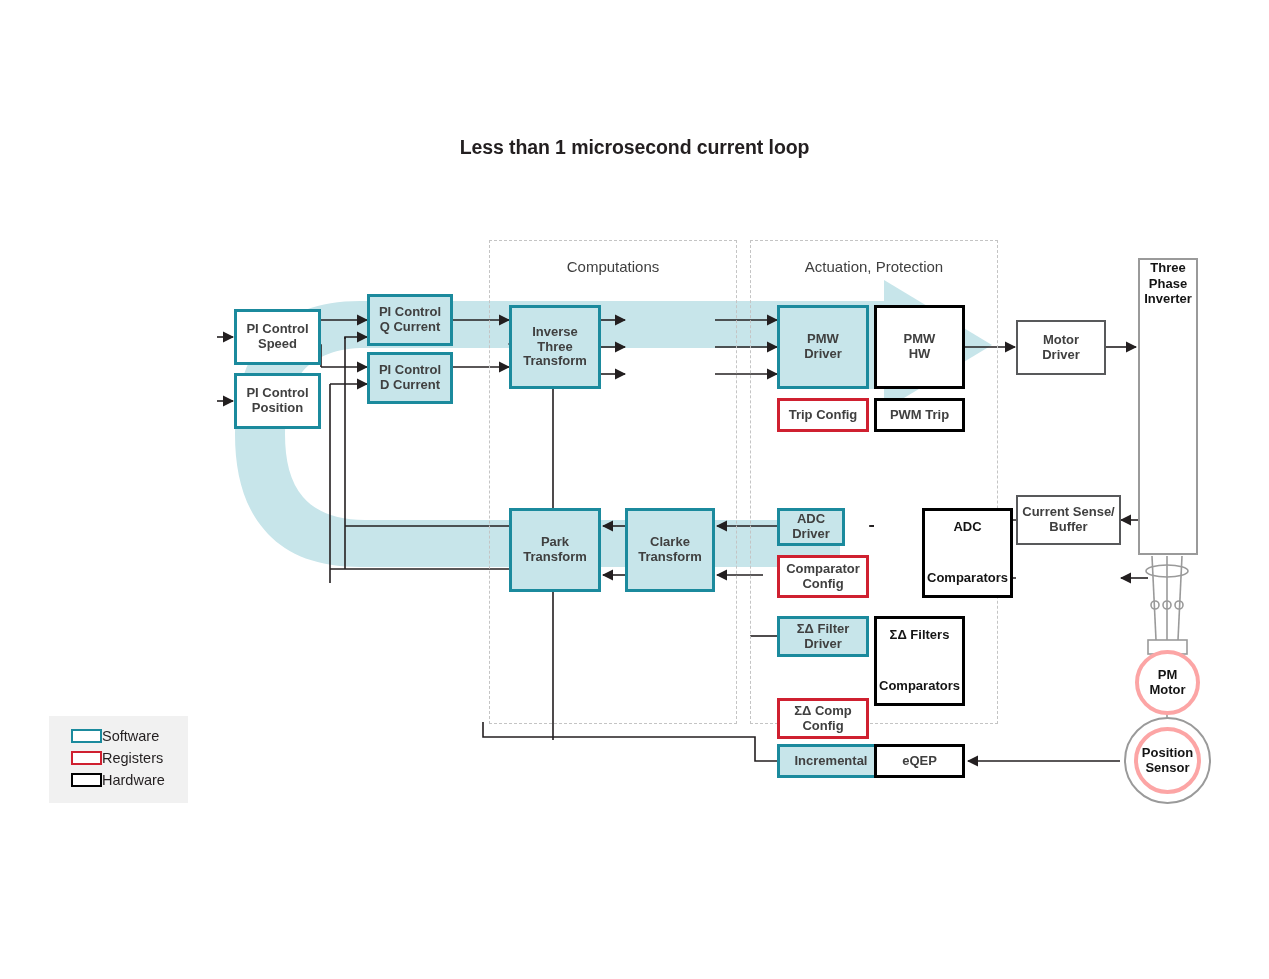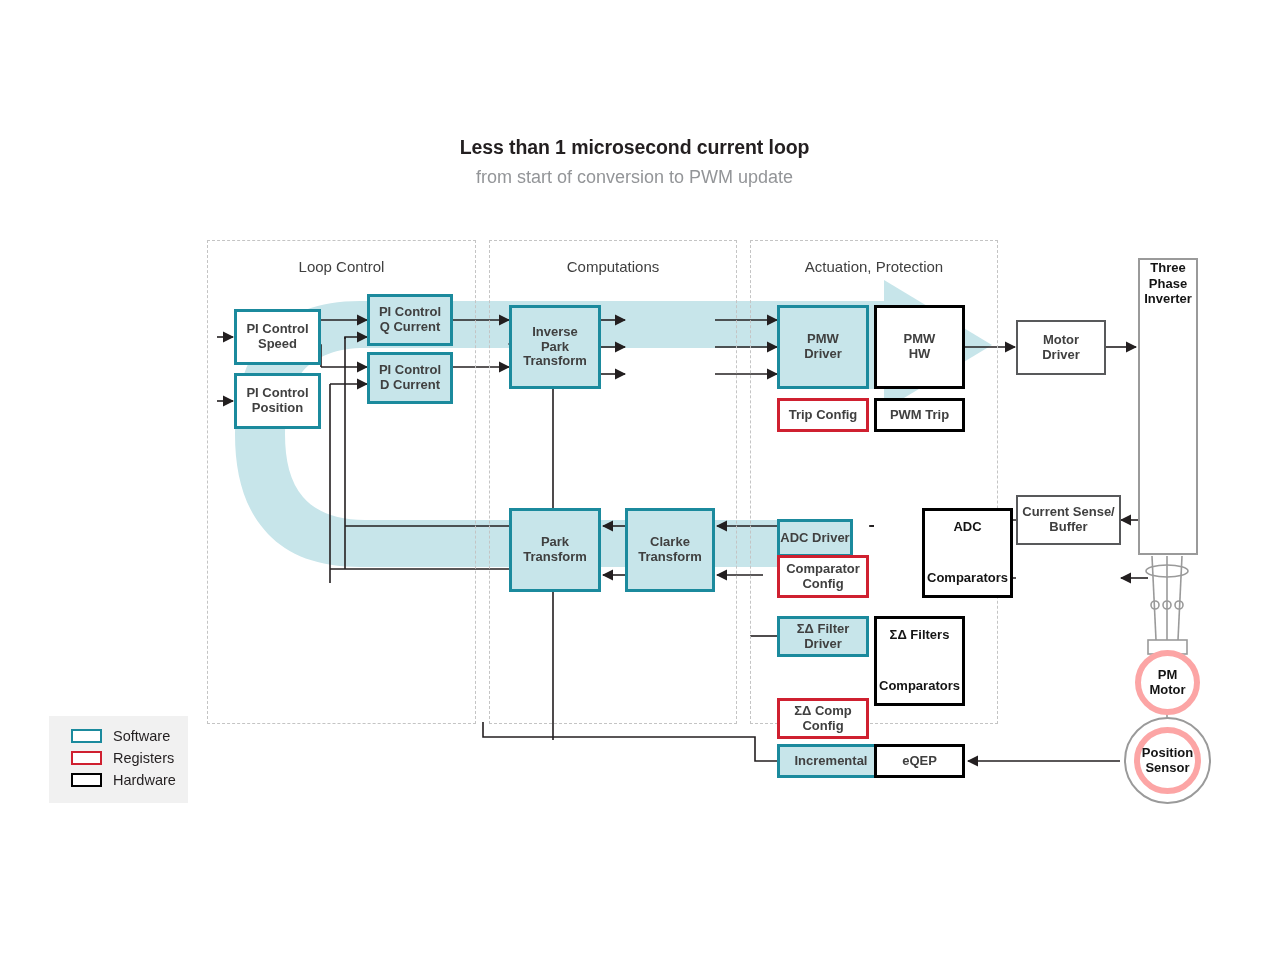--- a/index.html
+++ b/index.html
@@ -48,35 +48,35 @@
   }
   .hw-split > span{display:block;width:100%;}
 
   .inverter{
     position:absolute;box-sizing:border-box;border:2px solid #9a9a9a;background:#ffffff;
     display:flex;align-items:flex-start;justify-content:center;text-align:center;
     font-size:13px;font-weight:bold;color:#141414;line-height:1.2;
   }
   .circle-node{
     position:absolute;box-sizing:border-box;border-radius:50%;
-    border:6px solid #fca5a5;background:#ffffff;
+    border:4px solid #fca5a5;background:#ffffff;
     display:flex;align-items:center;justify-content:center;text-align:center;
     font-size:13px;font-weight:bold;color:#141414;line-height:1.12;
   }
   .ring{
     position:absolute;box-sizing:border-box;border-radius:50%;
     border:2px solid #9a9a9a;background:#ffffff;
   }
 
   .legend{
     position:absolute;left:49px;top:716px;width:139px;height:87px;
     background:#f1f1f1;
   }
   .legend-row{
-    position:absolute;left:22px;display:flex;align-items:center;gap:11px;
+    position:absolute;left:22px;display:flex;align-items:center;
     font-size:14.5px;color:#231f20;
   }
   .legend-sw{width:31px;height:14px;box-sizing:border-box;border:2.5px solid #1b8a9d;background:#fff;}
   .legend-reg{width:31px;height:14px;box-sizing:border-box;border:2.5px solid #cf2030;background:#fff;}
   .legend-hw{width:31px;height:14px;box-sizing:border-box;border:2.5px solid #000;background:#fff;}
 </style>
 </head>
 <body>
 
 <div id="stage">
@@ -189,25 +189,21 @@
       <ellipse cx="1167" cy="571" rx="21" ry="6"></ellipse>
       <circle cx="1155" cy="605" r="4"></circle>
       <circle cx="1167" cy="605" r="4"></circle>
       <circle cx="1179" cy="605" r="4"></circle>
       <rect x="1148" y="640" width="39" height="14"></rect>
       <path d="M 1167 704 L 1167 722"></path>
     </g>
   </svg>
 
   <div class="title">Less than 1 microsecond current loop</div>
-  <div class="subtitle">from start of conversion to PWM update</div>
-
-  <div class="group" style="left:207px;top:240px;width:267px;height:482px;">
-    <div class="group-label">Loop Control</div>
-  </div>
+
   <div class="group" style="left:489px;top:240px;width:246px;height:482px;">
     <div class="group-label">Computations</div>
   </div>
   <div class="group" style="left:750px;top:240px;width:246px;height:482px;">
     <div class="group-label">Actuation, Protection</div>
   </div>
 
   <div class="node sw-plain" style="left:234px;top:309px;width:87px;height:56px;">
     <span style="white-space:pre-line">PI Control
 Speed</span>
@@ -220,21 +216,21 @@
     <span style="white-space:pre-line">PI Control
 Q Current</span>
   </div>
   <div class="node sw" style="left:367px;top:352px;width:86px;height:52px;">
     <span style="white-space:pre-line">PI Control
 D Current</span>
   </div>
 
   <div class="node sw" style="left:509px;top:305px;width:92px;height:84px;">
     <span style="white-space:pre-line">Inverse
-Park
+Three
 Transform</span>
   </div>
   <div class="node sw" style="left:509px;top:508px;width:92px;height:84px;">
     <span style="white-space:pre-line">Park
 Transform</span>
   </div>
   <div class="node sw" style="left:625px;top:508px;width:90px;height:84px;">
     <span style="white-space:pre-line">Clarke
 Transform</span>
   </div>
@@ -247,21 +243,21 @@
     <span style="white-space:pre-line">PMW
 HW</span>
   </div>
   <div class="node reg" style="left:777px;top:398px;width:92px;height:34px;">
     <span style="white-space:pre-line">Trip Config</span>
   </div>
   <div class="node hw" style="left:874px;top:398px;width:91px;height:34px;">
     <span style="white-space:pre-line">PWM Trip</span>
   </div>
 
-  <div class="node sw" style="left:777px;top:519px;width:76px;height:38px;">
+  <div class="node sw" style="left:777px;top:508px;width:68px;height:38px;">
     <span style="white-space:pre-line">ADC Driver</span>
   </div>
   <div class="node reg" style="left:777px;top:555px;width:92px;height:43px;">
     <span style="white-space:pre-line">Comparator
 Config</span>
   </div>
   <div class="hw-split" style="left:874px;top:508px;width:91px;height:90px;margin-left:48px;">
     <span>ADC</span>
     <span>Comparators</span>
   </div>

